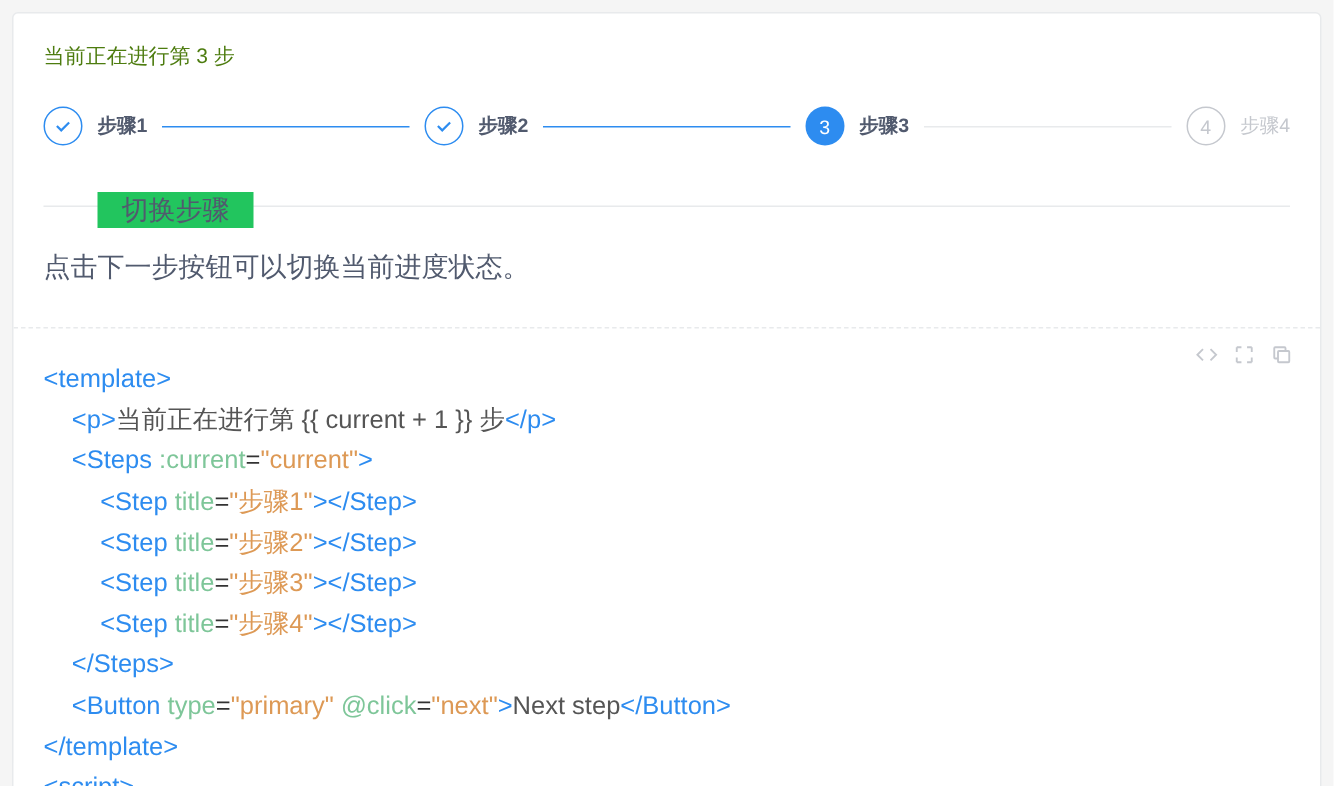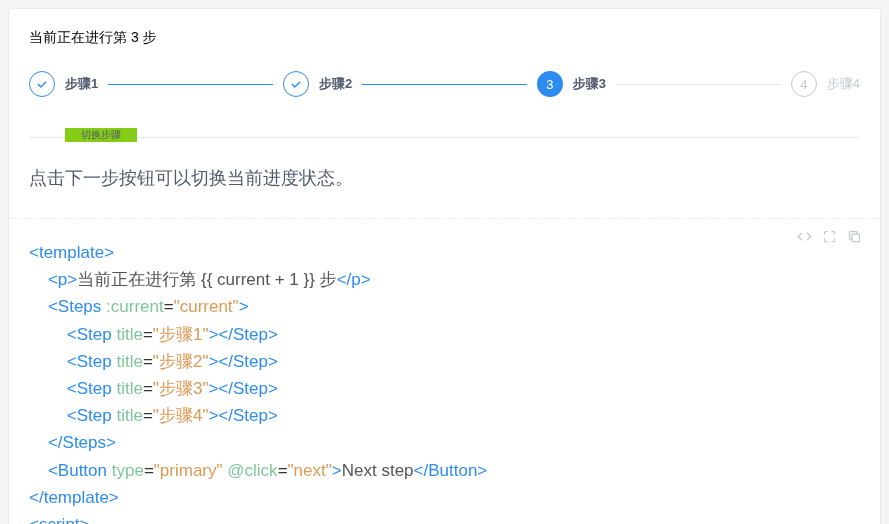--- a/index.html
+++ b/index.html
@@ -1,34 +1,34 @@
 <!DOCTYPE html>
 <html><head>
 <meta charset="utf-8">
 <style>
   * { box-sizing: border-box; margin: 0; padding: 0; }
   body { font-family: -apple-system, BlinkMacSystemFont, "Segoe UI", "PingFang SC", "Microsoft YaHei", sans-serif; background: #f5f5f5; padding: 8px; }
   .card { background: #fff; border: 1px solid #e8eaec; border-radius: 4px; width: 873px; margin: 0 auto; overflow: hidden; }
   .card-body { padding: 20px 20px 0 20px; }
-  .current-text { font-size: 14px; color: #000000; margin-bottom: 24px; }
+  .current-text { font-size: 14px; color: #4d7c0f; margin-bottom: 24px; }
   .steps { display: flex; align-items: center; margin-bottom: 24px; }
   .step { display: flex; align-items: center; flex: 1; }
   .step:last-child { flex: 0 0 auto; }
   .step-icon { width: 26px; height: 26px; border-radius: 50%; display: flex; align-items: center; justify-content: center; font-size: 13px; flex-shrink: 0; }
   .step-icon.done { border: 1px solid #2d8cf0; color: #2d8cf0; background: #fff; }
   .step-icon.done svg { width: 14px; height: 14px; }
   .step-icon.active { background: #2d8cf0; color: #fff; font-weight: 500; }
   .step-icon.wait { border: 1px solid #c5c8ce; color: #c5c8ce; background: #fff; }
   .step-label { margin-left: 10px; font-size: 13px; font-weight: 600; color: #515a6e; }
   .step-label.wait { color: #c5c8ce; font-weight: 500; }
   .step-line { flex: 1; height: 1px; background: #2d8cf0; margin: 0 10px; }
   .step-line.wait { background: #e8eaec; }
   .btn-primary { background: #2d8cf0; color: #fff; border: none; border-radius: 4px; padding: 7px 18px; font-size: 13px; cursor: pointer; }
   .section-divider { position: relative; margin-top: 40px; border-top: 1px solid #e8eaec; }
-  .section-title { position: absolute; top: -10px; left: 36px; background: #84cc16; padding: 0 16px; font-size: 10px; color: #515a6e; }
+  .section-title { position: absolute; top: -10px; left: 36px; background: #22c55e; padding: 0 16px; font-size: 18px; color: #515a6e; }
   .section-desc { font-size: 18px; color: #515a6e; margin: 28px 0 0 0; }
   .code-area { position: relative; border-top: 1px dashed #e8eaec; margin-top: 28px; padding: 20px; }
   .code-actions { position: absolute; top: 10px; right: 18px; display: flex; gap: 10px; color: #c5c8ce; }
   .code-actions span { cursor: pointer; display: flex; align-items: center; }
   .code-actions svg { width: 15px; height: 15px; }
   pre { font-family: Liberation Sans, sans-serif; font-size: 17px; line-height: 1.6; white-space: pre; color: #333; }
   .t-tag { color: #2d8cf0; }
   .t-attr { color: #7ec699; }
   .t-str { color: #dd9955; }
   .t-txt { color: #555; }

